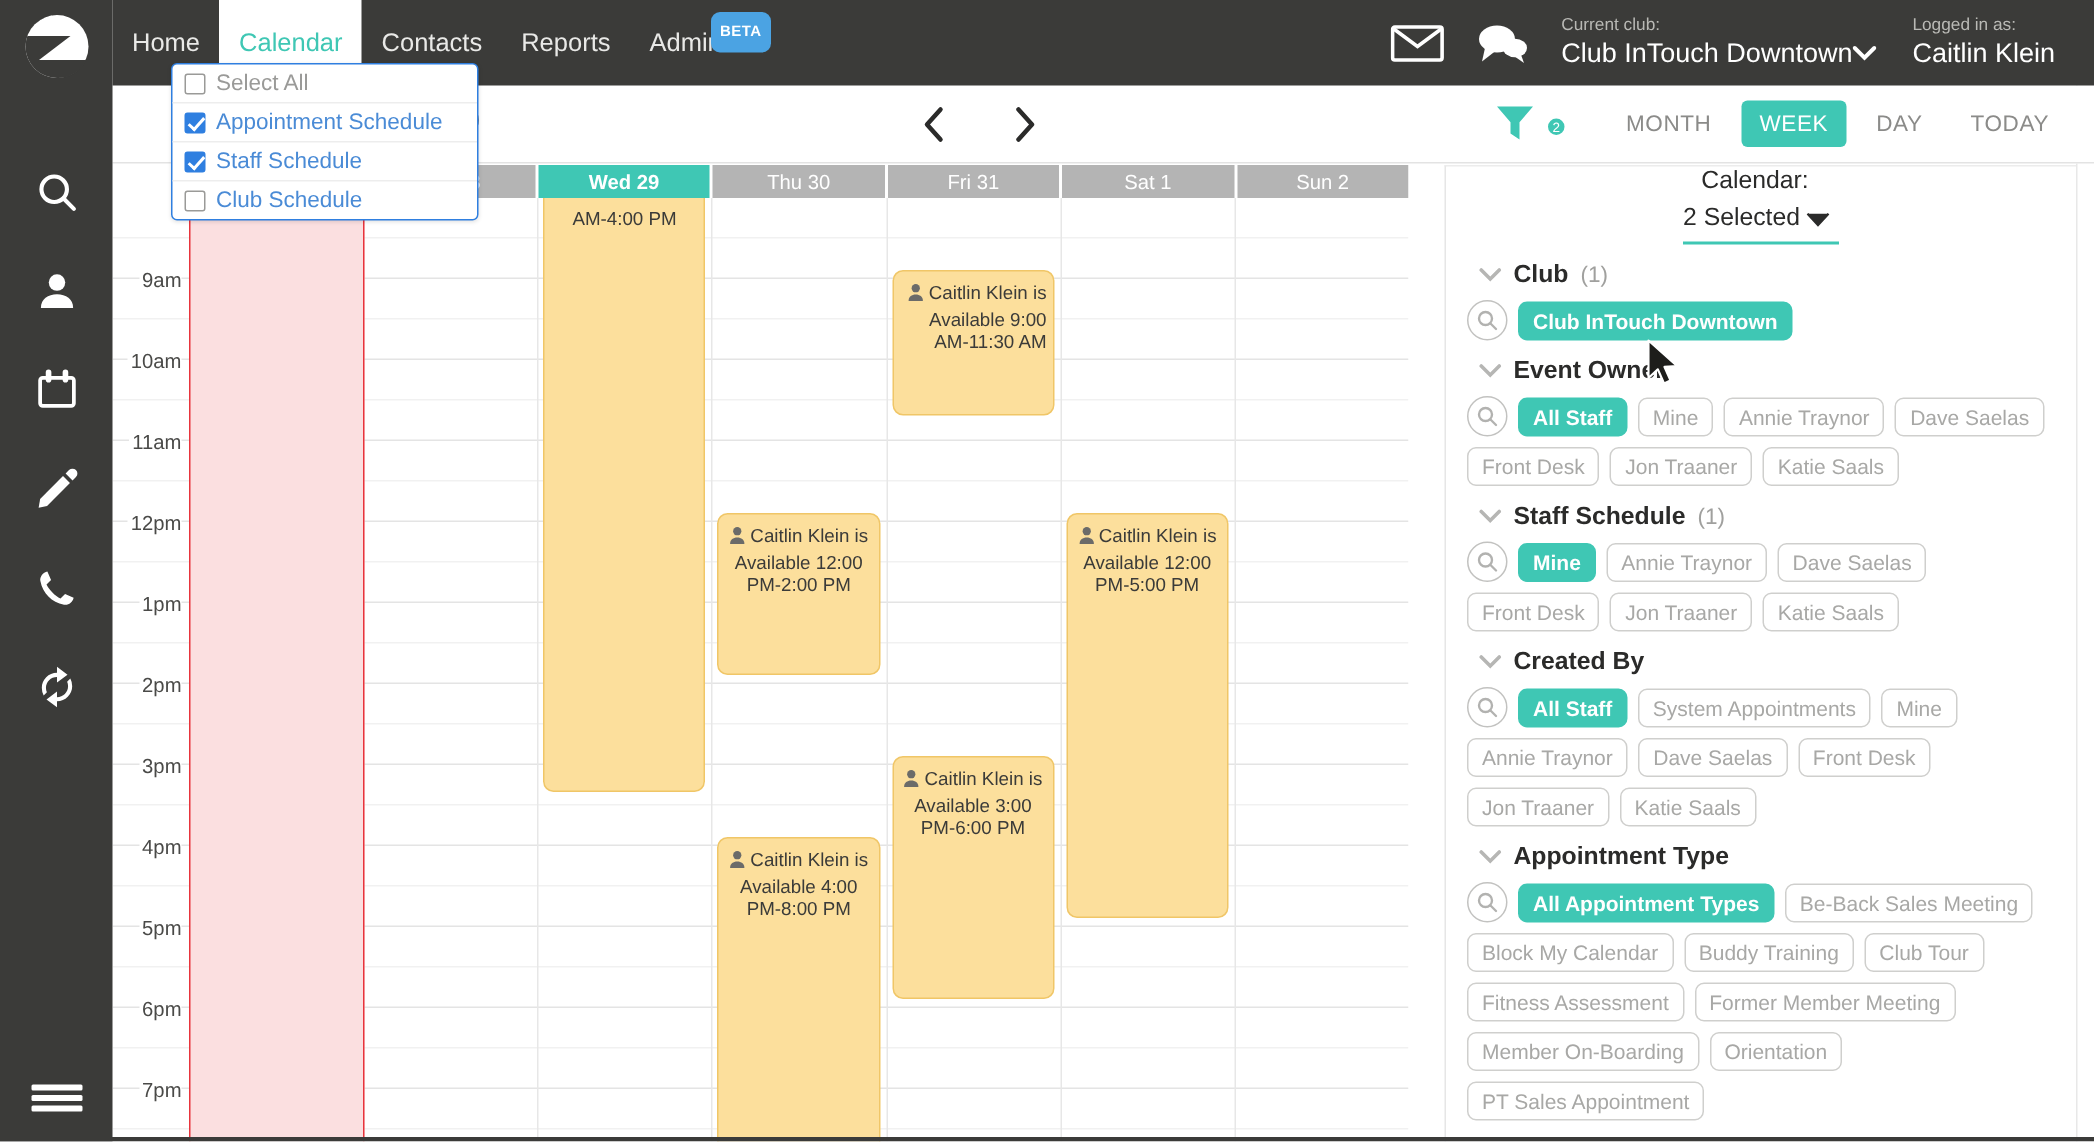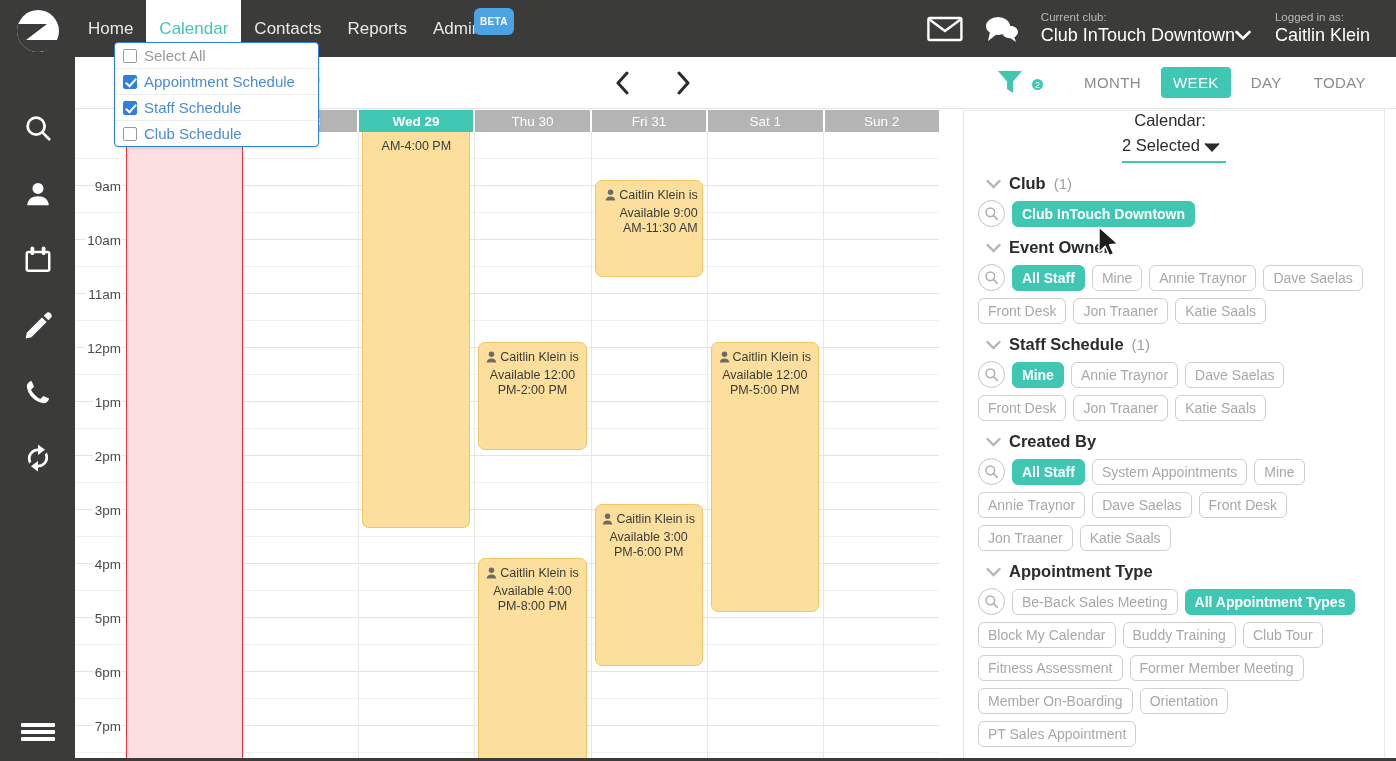--- a/index.html
+++ b/index.html
@@ -534,22 +534,22 @@
               </svg></span>
             <span class="grp-title">Appointment Type</span>
           </div>
           <div class="chips">
             <div class="srch-btn">
               <svg width="15" height="15" viewBox="0 0 18 18" fill="none" stroke="#b2b2b0" stroke-width="1.9">
                 <circle cx="7.6" cy="7.6" r="5.2"></circle>
                 <line x1="11.6" y1="11.6" x2="16" y2="16" stroke-linecap="round"></line>
               </svg>
             </div>
+            <div class="chip on">All Appointment Types</div>
             <div class="chip">Be-Back Sales Meeting</div>
-            <div class="chip on">All Appointment Types</div>
             <div class="chip">Block My Calendar</div>
             <div class="chip">Buddy Training</div>
             <div class="chip">Club Tour</div>
             <div class="chip">Fitness Assessment</div>
             <div class="chip">Former Member Meeting</div>
             <div class="chip">Member On-Boarding</div>
             <div class="chip">Orientation</div>
             <div class="chip">PT Sales Appointment</div>
           </div>
         </div>

